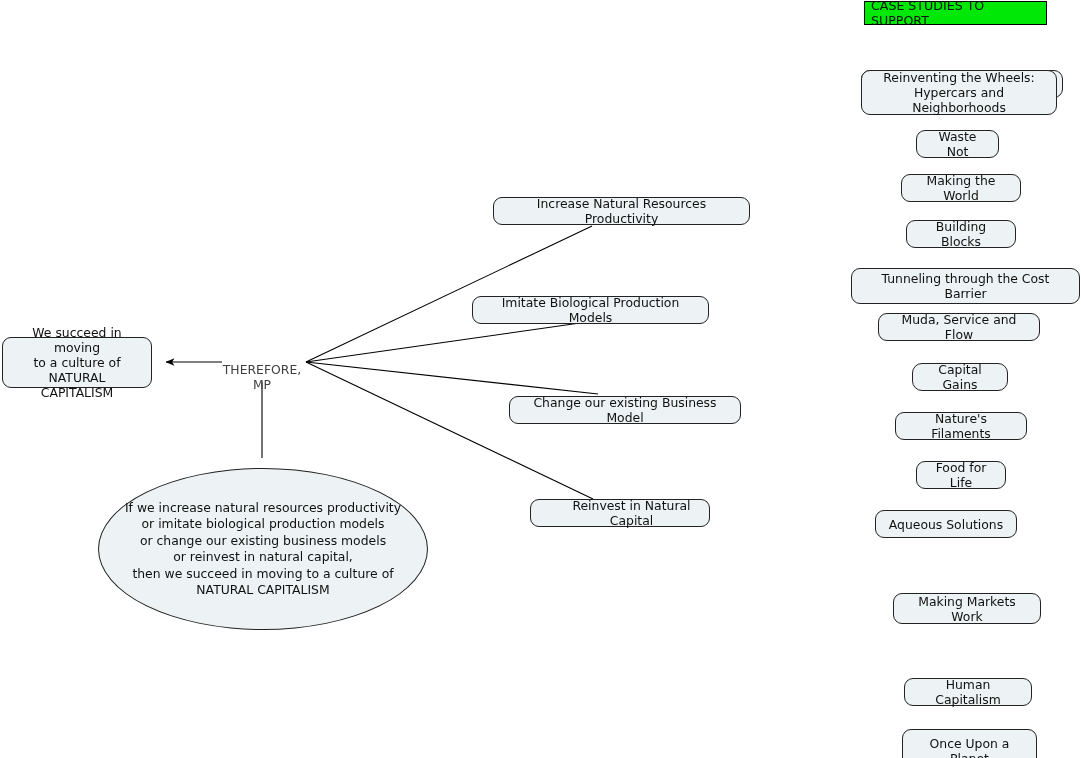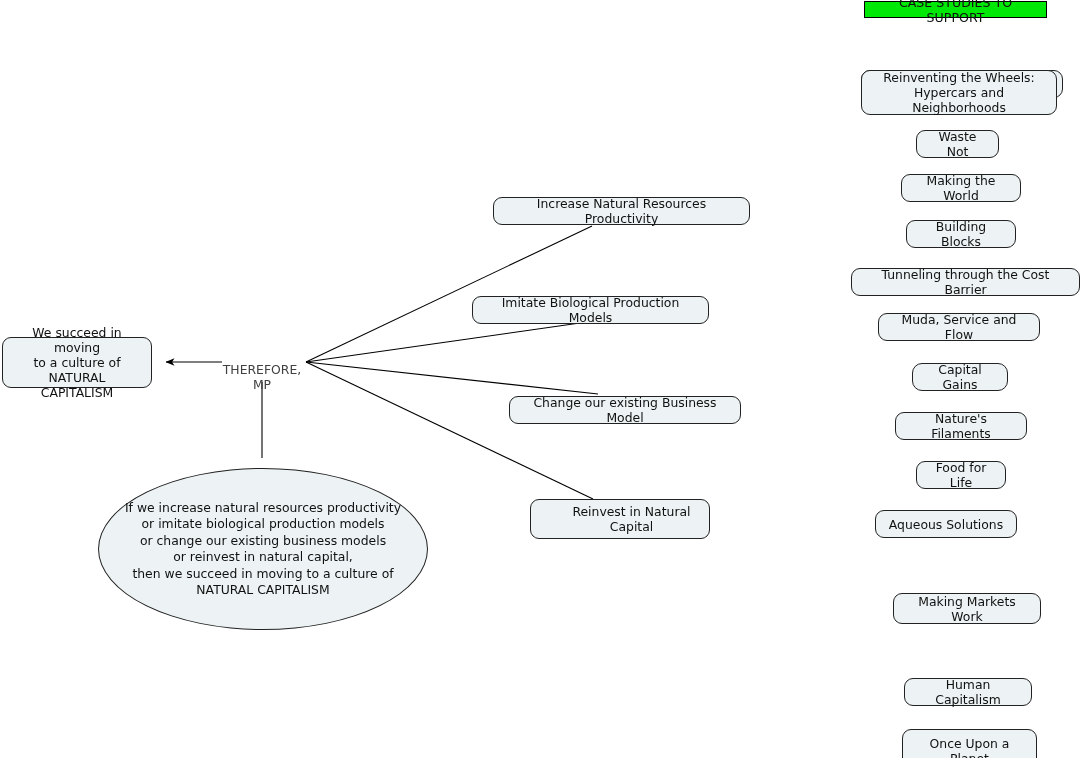--- a/index.html
+++ b/index.html
@@ -120,34 +120,34 @@
   </div>
 
   <div class="node" style="left:472px; top:296px; width:237px; height:28px;">
     <span>Imitate Biological Production Models</span>
   </div>
 
   <div class="node" style="left:509px; top:396px; width:232px; height:28px;">
     <span>Change our existing Business Model</span>
   </div>
 
-  <div class="node" style="left:530px; top:499px; width:180px; height:40px;padding-left:32px;">
+  <div class="node" style="left:530px; top:499px; width:180px; height:28px;padding-left:32px;">
     <span>Reinvest in Natural Capital</span>
   </div>
 
   <div class="ellipse-node" style="left:98px; top:468px; width:330px; height:162px;">
     <span>If we increase natural resources productivity
 or imitate biological production models
 or change our existing business models
 or reinvest in natural capital,
 then we succeed in moving to a culture of
 NATURAL CAPITALISM</span>
   </div>
 
-  <div class="banner" style="left:864px; top:1px; width:183px; height:17px; background:#00e806;text-align:center;">
+  <div class="banner" style="left:864px; top:1px; width:183px; height:24px; background:#00e806;">
     <span>CASE STUDIES TO SUPPORT</span>
   </div>
 
   <div class="node" style="left:861px; top:30px; width:202px; height:28px;margin-top:40px;">
     <span>The Next Industrial Revolution</span>
   </div>
 
   <div class="node" style="left:861px; top:70px; width:196px; height:45px;">
     <span>Reinventing the Wheels:
 Hypercars and Neighborhoods</span>
@@ -158,21 +158,21 @@
   </div>
 
   <div class="node" style="left:901px; top:174px; width:120px; height:28px;">
     <span>Making the World</span>
   </div>
 
   <div class="node" style="left:906px; top:220px; width:110px; height:28px;">
     <span>Building Blocks</span>
   </div>
 
-  <div class="node" style="left:851px; top:268px; width:229px; height:28px;">
+  <div class="node" style="left:851px; top:268px; width:229px; height:36px;">
     <span>Tunneling through the Cost Barrier</span>
   </div>
 
   <div class="node" style="left:878px; top:313px; width:162px; height:28px;">
     <span>Muda, Service and Flow</span>
   </div>
 
   <div class="node" style="left:912px; top:363px; width:96px; height:28px;border-radius:10px;">
     <span>Capital Gains</span>
   </div>

